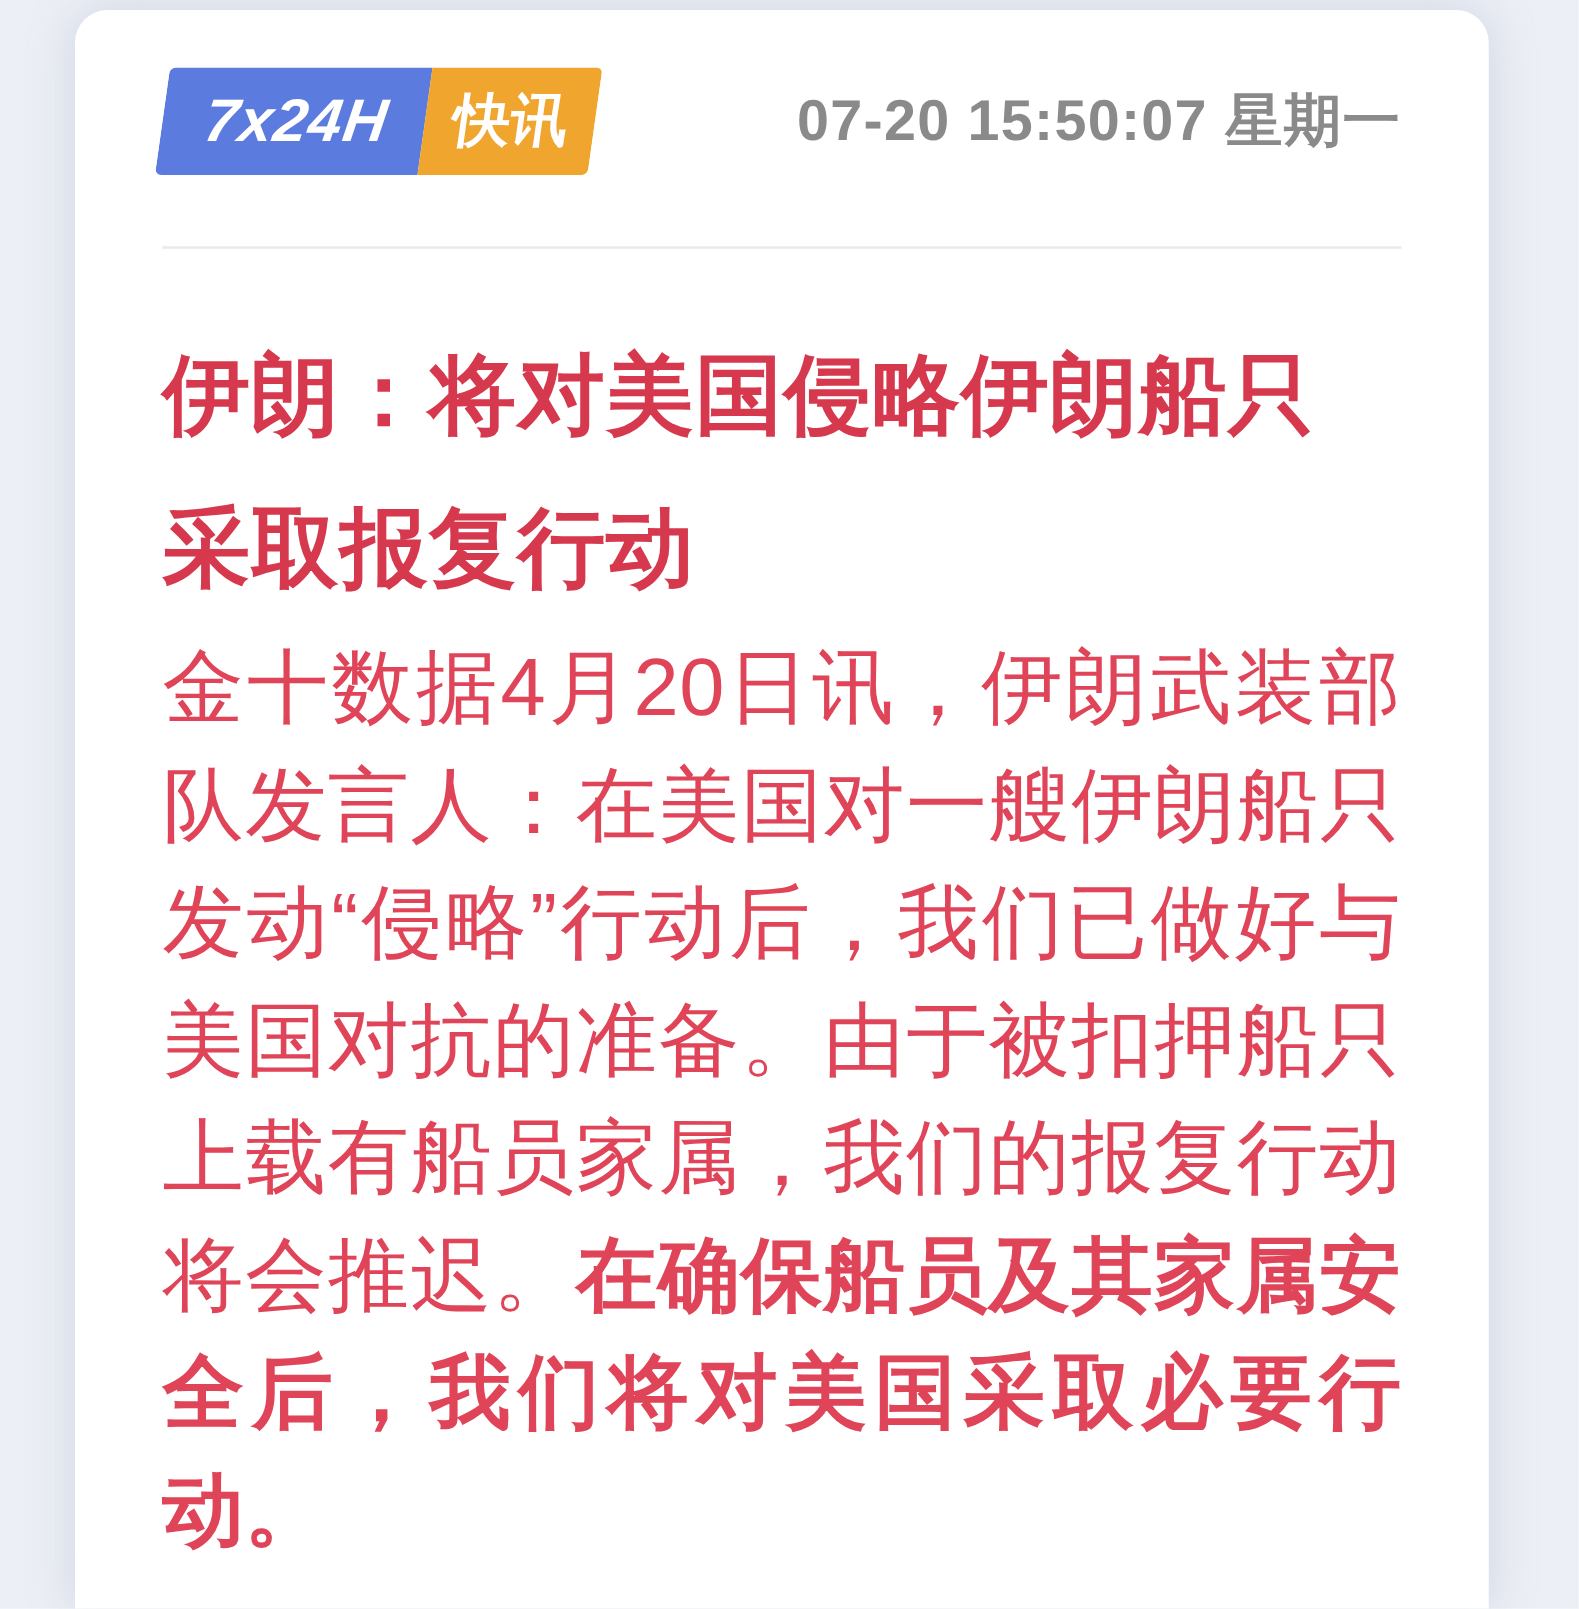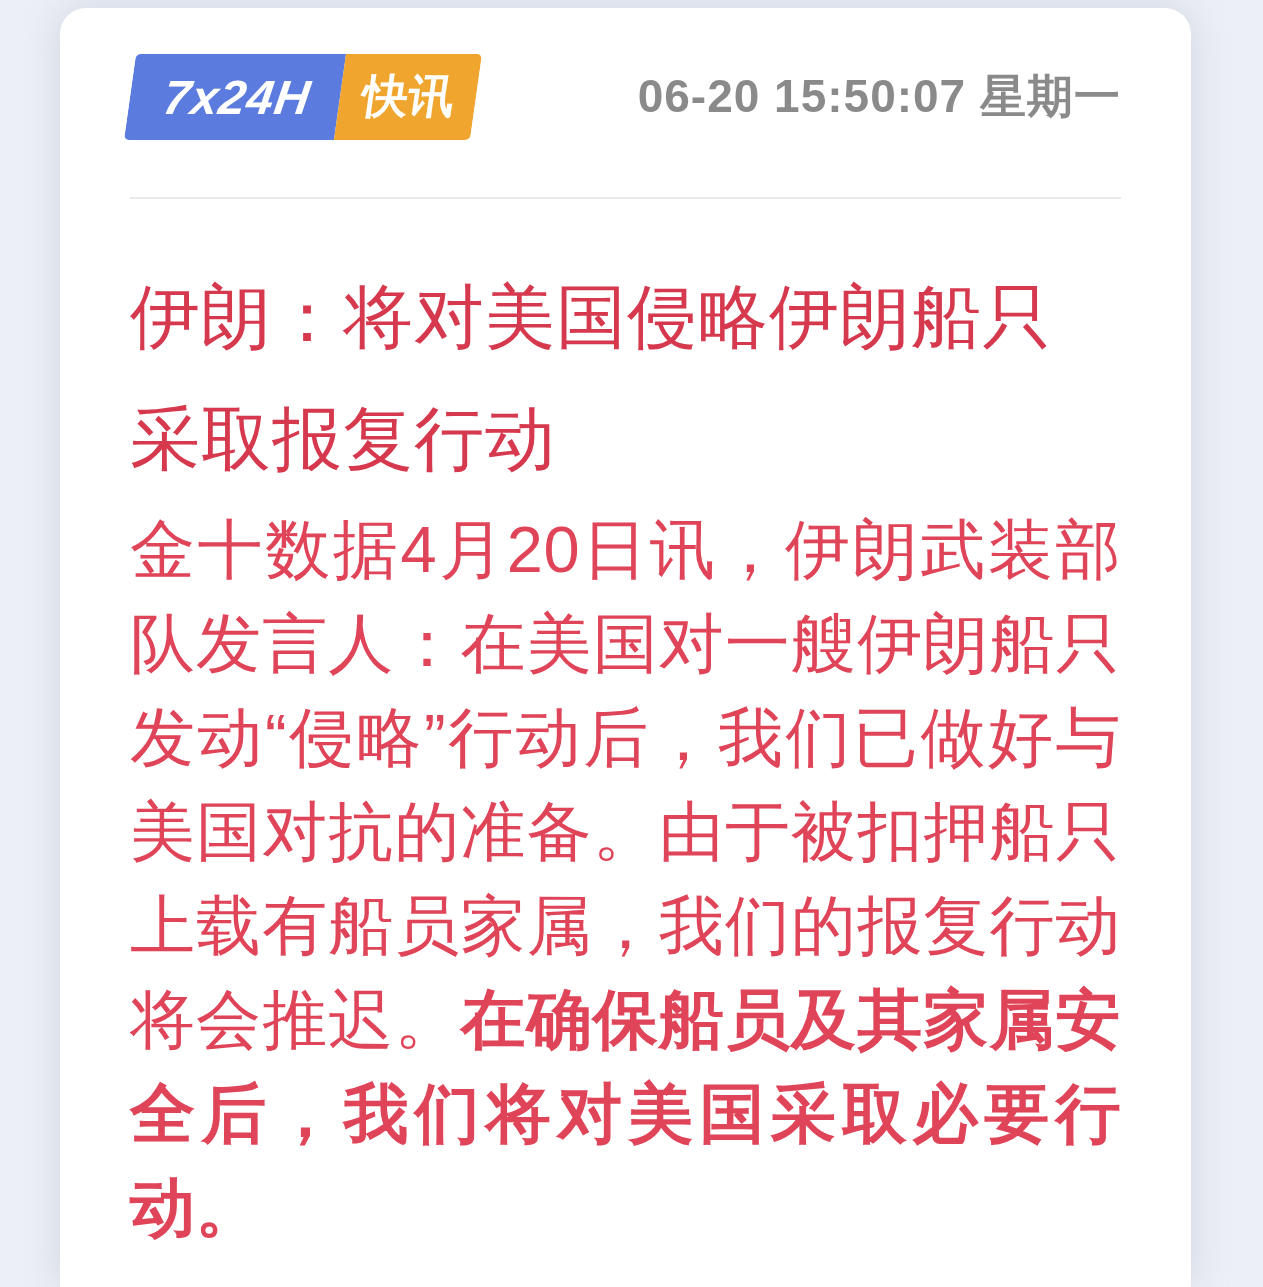--- a/index.html
+++ b/index.html
@@ -71,21 +71,21 @@
   }
   .divider{
     height:2px;
     background:var(--divider);
     margin-top:55px;
   }
   .article-title{
     margin-top:58px;
     color:var(--title-red);
     font-family:"Liberation Serif","DejaVu Serif",serif;
-    font-weight:400;
+    font-weight:700;
     font-size:70px;
     line-height:122px;
     letter-spacing:1px;
   }
   .article-body{
     margin-top:2px;
     color:var(--body-red);
     font-size:65px;
     line-height:94px;
     letter-spacing:0.5px;
@@ -104,21 +104,21 @@
 <body>
 
 <div class="page">
   <div class="card">
 
     <div class="header-row">
       <div class="badge">
         <span class="badge-seg blue">7x24H</span>
         <span class="badge-seg orange">快讯</span>
       </div>
-      <div class="timestamp">06-20 15:50:07 星期一</div>
+      <div class="timestamp">07-20 15:50:07 星期一</div>
     </div>
 
     <div class="divider"></div>
 
     <h1 class="article-title">伊朗：将对美国侵略伊朗船只采取报复行动</h1>
 
     <p class="article-body"><span>金十数据4月20日讯，伊朗武装部队发言人：在美国对一艘伊朗船只发动“侵略”行动后，我们已做好与美国对抗的准备。由于被扣押船只上载有船员家属，我们的报复行动将会推迟。</span><span class="em">在确保船员及其家属安全后，我们将对美国采取必要行动。</span></p>
 
     <div class="footer-divider"></div>
 

